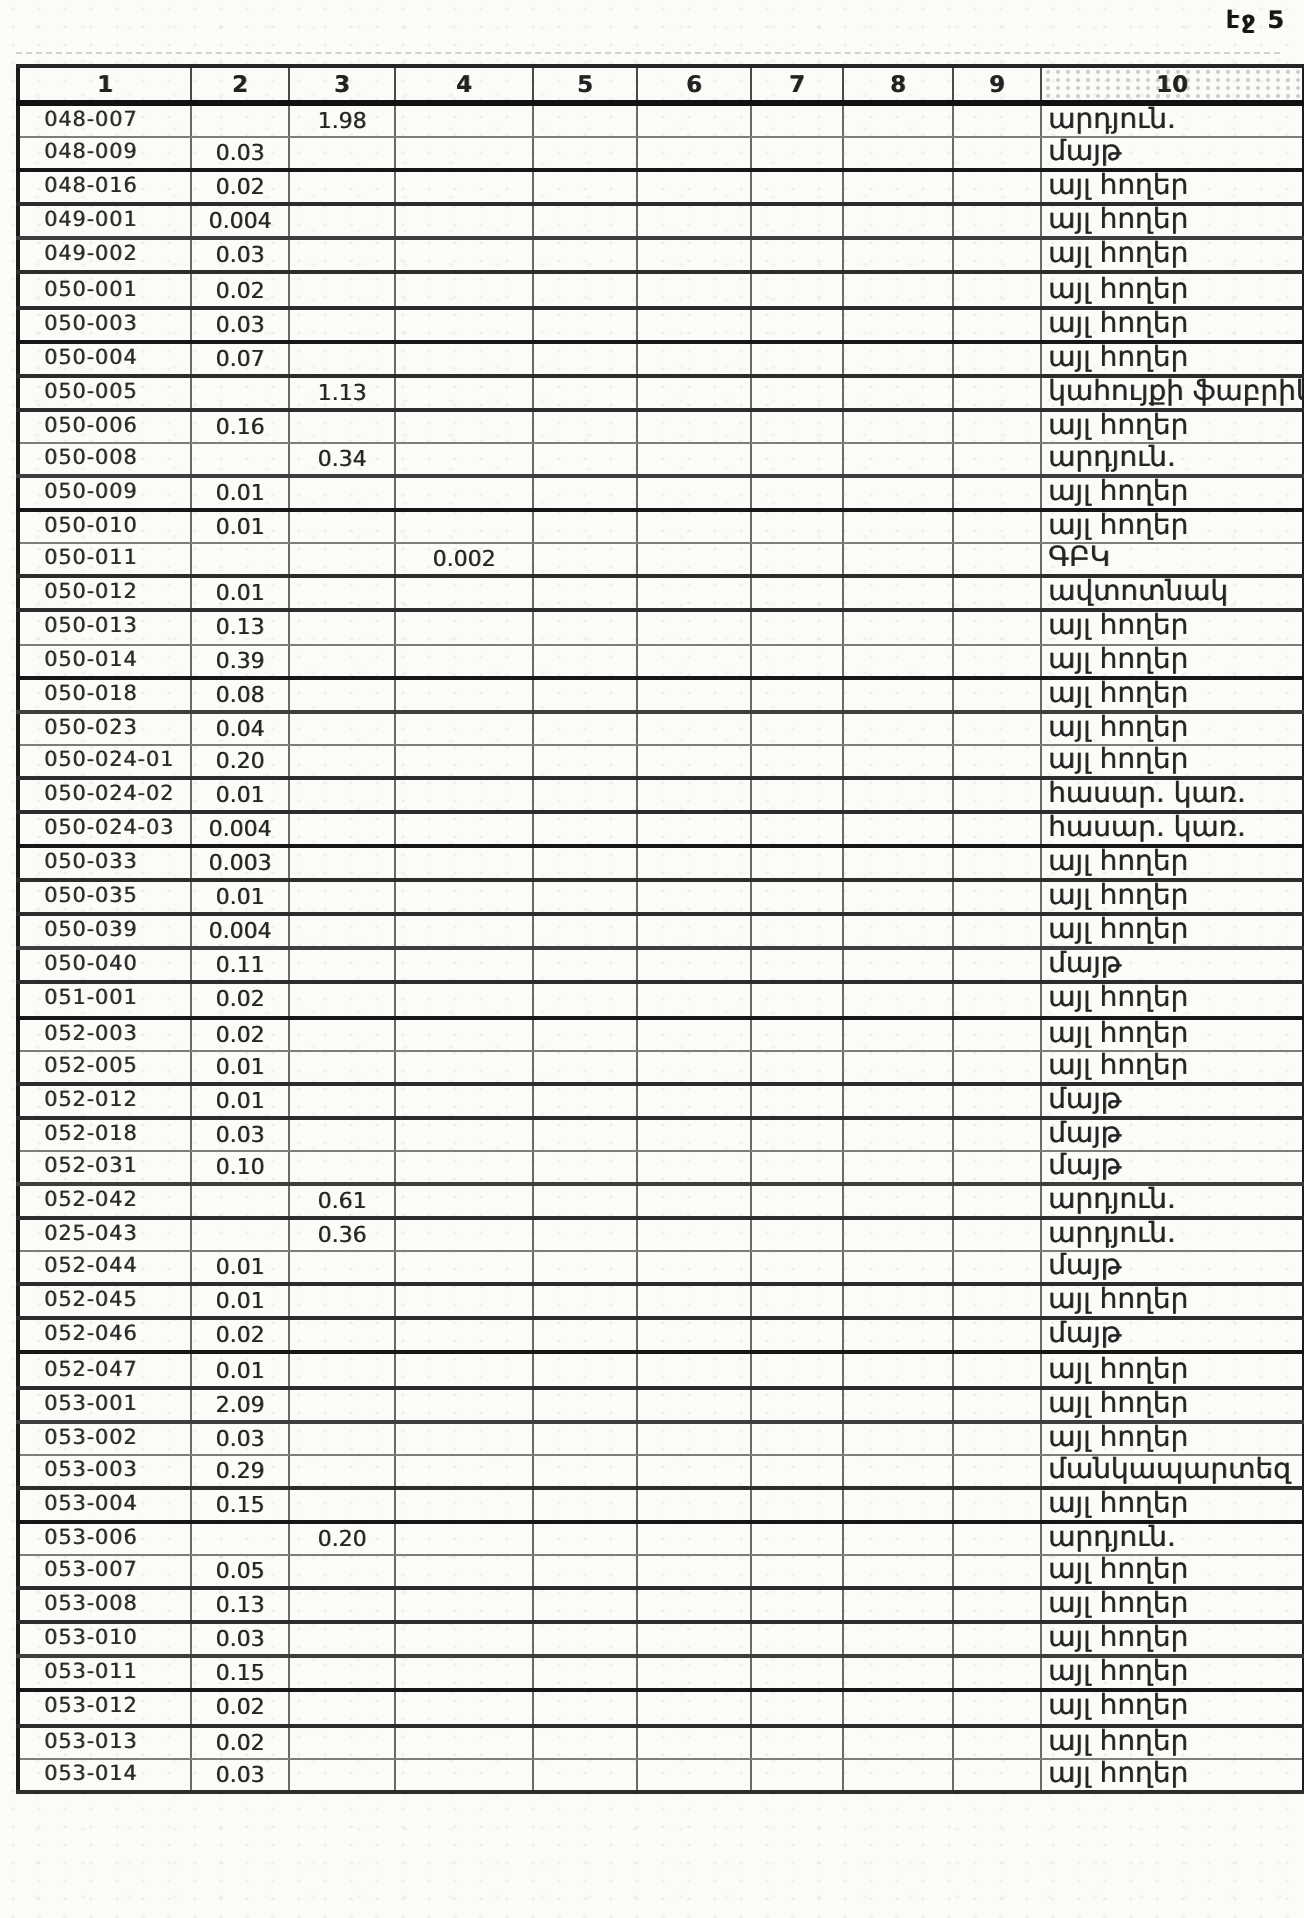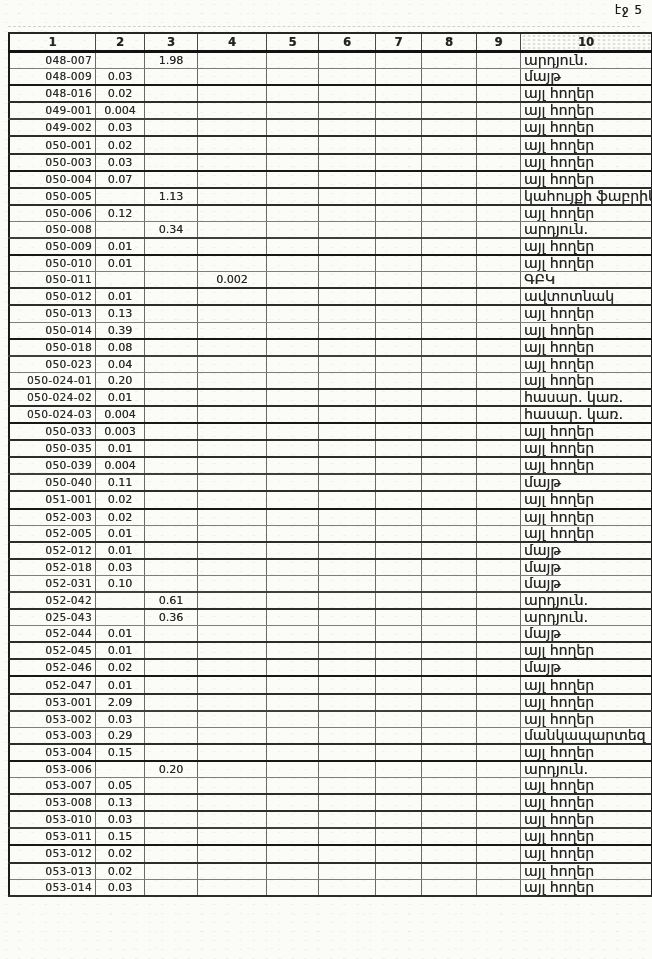--- a/index.html
+++ b/index.html
@@ -17,21 +17,21 @@
       radial-gradient(rgba(40,40,40,0.05) 1px, transparent 1.3px),
       radial-gradient(rgba(40,40,40,0.035) 1px, transparent 1.5px);
     background-size: 13px 9px, 23px 17px;
     background-position: 0 0, 7px 5px;
     color: #1d1d1d;
   }
   .page-label {
     position: absolute;
     top: 3px; right: 9px;
     font-size: 12px;
-    font-weight: 400;
+    font-weight: 700;
     letter-spacing: 1px;
     color: #161616;
     text-shadow: 0.4px 0 0 rgba(20,20,20,0.6);
     margin-left: 44px;
   }
   .scan-dashes {
     position: absolute;
     top: 26px; left: 8px; width: 632px; height: 0;
     border-top: 1px dashed rgba(60,60,60,0.22);
   }
@@ -79,23 +79,23 @@
     border-right: 1px solid #6a6a6a;
     border-bottom: 2px solid #2c2c2c;
     overflow: hidden;
     white-space: nowrap;
     text-shadow: 0.35px 0 0 rgba(35,35,35,0.6);
   }
   tbody tr:nth-child(3n+1) td { border-bottom: 1px solid #7d7d7d; }
   tbody tr:nth-child(5n+2) td { border-bottom: 2.5px solid #171717; }
   tbody tr:nth-child(7n+4) td { border-bottom: 2px solid #3e3e3e; }
   td.code {
-    text-align: right;
+    text-align: left;
     letter-spacing: 0.4px;
-    padding-left: 1px;
+    padding-left: 12px;
     color: #2a2a2a;
   }
   td.num { text-align: center; font-size: 11px; }
   td.cat {
     text-align: left;
     font-size: 14px;
     position: relative;
     overflow: visible;
   }
   .mark {
@@ -260,21 +260,21 @@
     <td class="col7"></td>
     <td class="col8"></td>
     <td class="col9"></td>
     <td class="cat col10">
       <span>կահույքի ֆաբրիկա</span>
       <span class="mark"></span>
     </td>
   </tr>
         <tr>
     <td class="code col1">050-006</td>
-    <td class="num col2">0.12</td>
+    <td class="num col2">0.16</td>
     <td class="num col3"></td>
     <td class="num col4"></td>
     <td class="col5"></td>
     <td class="col6"></td>
     <td class="col7"></td>
     <td class="col8"></td>
     <td class="col9"></td>
     <td class="cat col10">
       <span>այլ հողեր</span>
       <span class="mark"></span>

